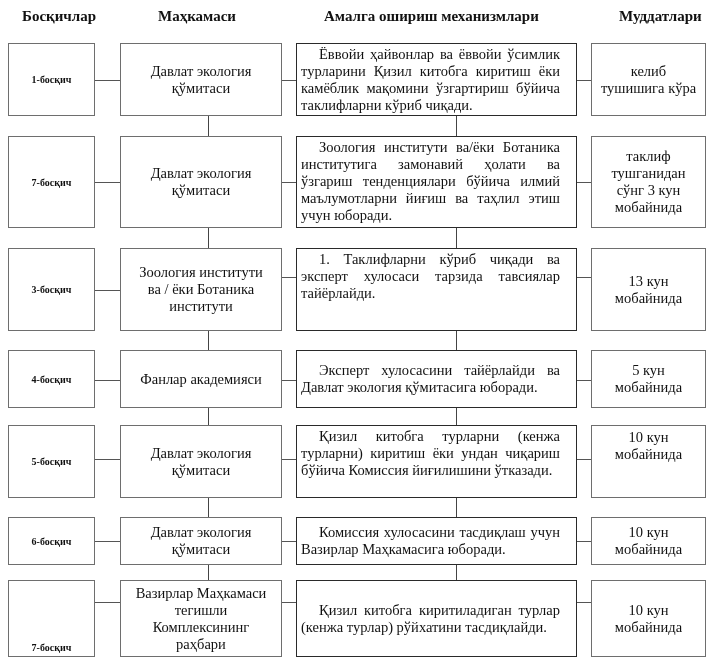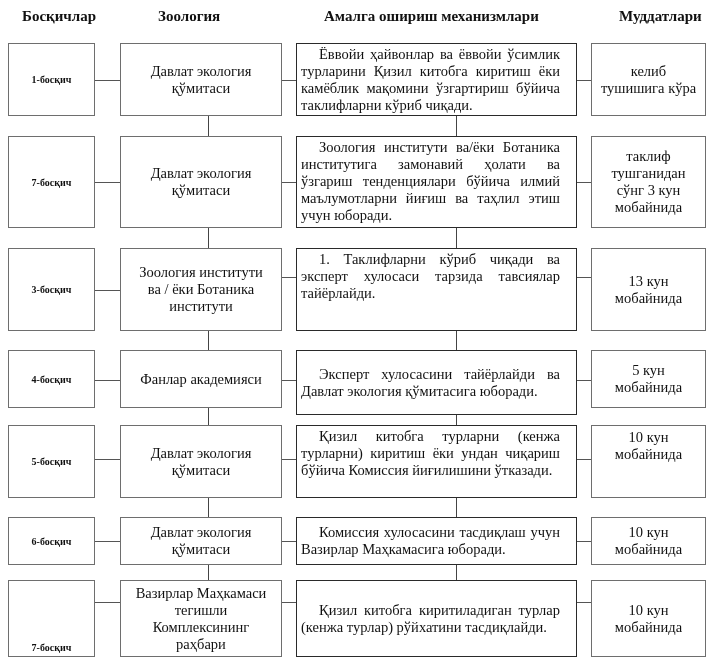--- a/index.html
+++ b/index.html
@@ -17,21 +17,21 @@
   .mech.center { align-items: center; }
   .box.dur { align-items: center; }
   .box.dur.top { align-items: flex-start; padding-top: 3px; }
   .hline { position: absolute; height: 0; border-top: 1.5px solid #555; }
   .vline { position: absolute; width: 0; border-left: 1.5px solid #444; }
 </style>
 </head>
 <body>
 
 <div class="hdr" style="left:22px;">Босқичлар</div>
-<div class="hdr" style="left:158px;">Зоология</div>
+<div class="hdr" style="left:158px;">Маҳкамаси</div>
 <div class="hdr" style="left:324px;">Амалга ошириш механизмлари</div>
 <div class="hdr" style="left:619px;">Муддатлари</div>
 
 <div class="vline" style="left:208px; top:116px; height:20px;"></div>
 <div class="vline" style="left:456px; top:116px; height:20px;"></div>
 <div class="vline" style="left:208px; top:228px; height:20px;"></div>
 <div class="vline" style="left:456px; top:228px; height:20px;"></div>
 <div class="vline" style="left:208px; top:331px; height:19px;"></div>
 <div class="vline" style="left:456px; top:331px; height:19px;"></div>
 <div class="vline" style="left:208px; top:408px; height:17px;"></div>
@@ -104,21 +104,21 @@
 <div>
   <div class="hline" style="left:95px; top:380px; width:25px;"></div>
   <div class="hline" style="left:282px; top:380px; width:14px;"></div>
   <div class="hline" style="left:577px; top:380px; width:14px;"></div>
   <div class="box stage" style="left:8px; top:350px; width:87px; height:58px;">
       <span>4-босқич</span>
     </div>
   <div class="box" style="left:120px; top:350px; width:162px; height:58px;text-align:center;">
       <span>Фанлар академияси</span>
     </div>
-  <div class="box mech center" style="left:296px; top:350px; width:281px; height:65px;">
+  <div class="box mech center" style="left:296px; top:350px; width:281px; height:58px;">
       <div class="txt">
         <p>Эксперт хулосасини тайёрлайди ва Давлат экология қўмитасига юборади.</p>
       </div>
     </div>
   <div class="box dur" style="left:591px; top:350px; width:115px; height:58px;">
       <span style="padding:0 20px;">5 кун мобайнида</span>
     </div>
 </div>
 
 <div>

